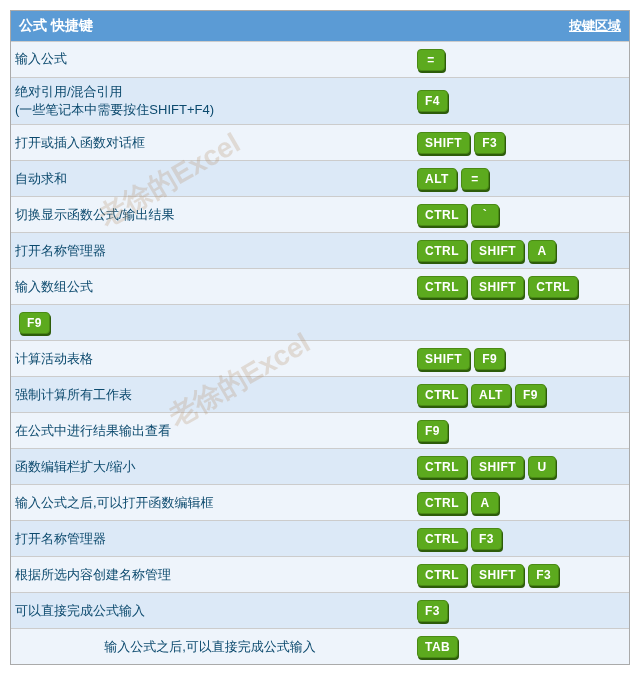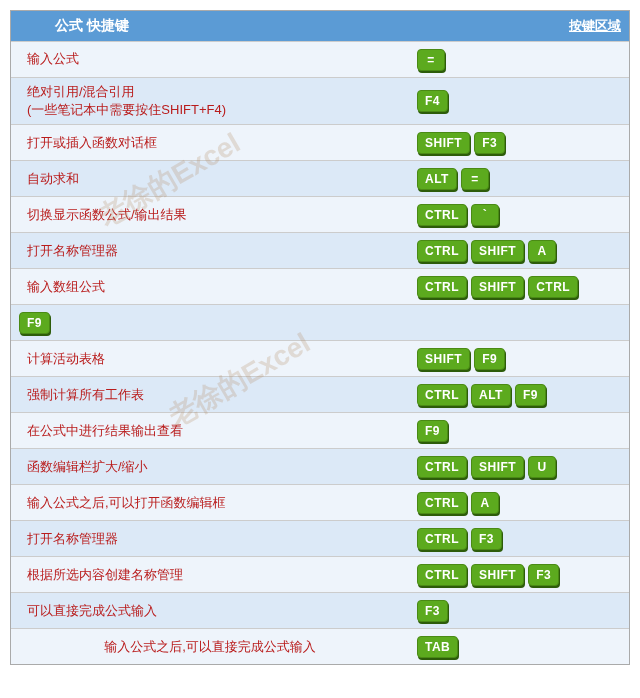--- a/index.html
+++ b/index.html
@@ -18,21 +18,20 @@
       display: flex;
       background: #5b9bd5;
       color: #fff;
       font-weight: bold;
       padding: 6px 8px;
       align-items: center;
     }
     .header-left {
       flex: 1;
       font-size: 14px;
-      margin-left: 36px;
     }
     .header-right {
       width: 220px;
       text-align: right;
       font-size: 13px;
       text-decoration: underline;
     }
     .data-row {
       display: flex;
       align-items: center;
@@ -40,22 +39,22 @@
       min-height: 36px;
     }
     .data-row:nth-child(even) {
       background: #dce9f7;
     }
     .data-row:nth-child(odd) {
       background: #eef4fb;
     }
     .cell-desc {
       flex: 1;
-      padding: 5px 16px;
-      color: #b91c1c;
+      padding: 5px 4px;
+      color: #0c4a6e;
       line-height: 1.4;
     }
     .cell-keys {
       width: 220px;
       padding: 5px 8px;
       display: flex;
       align-items: center;
       gap: 4px;
       flex-wrap: wrap;
     }

